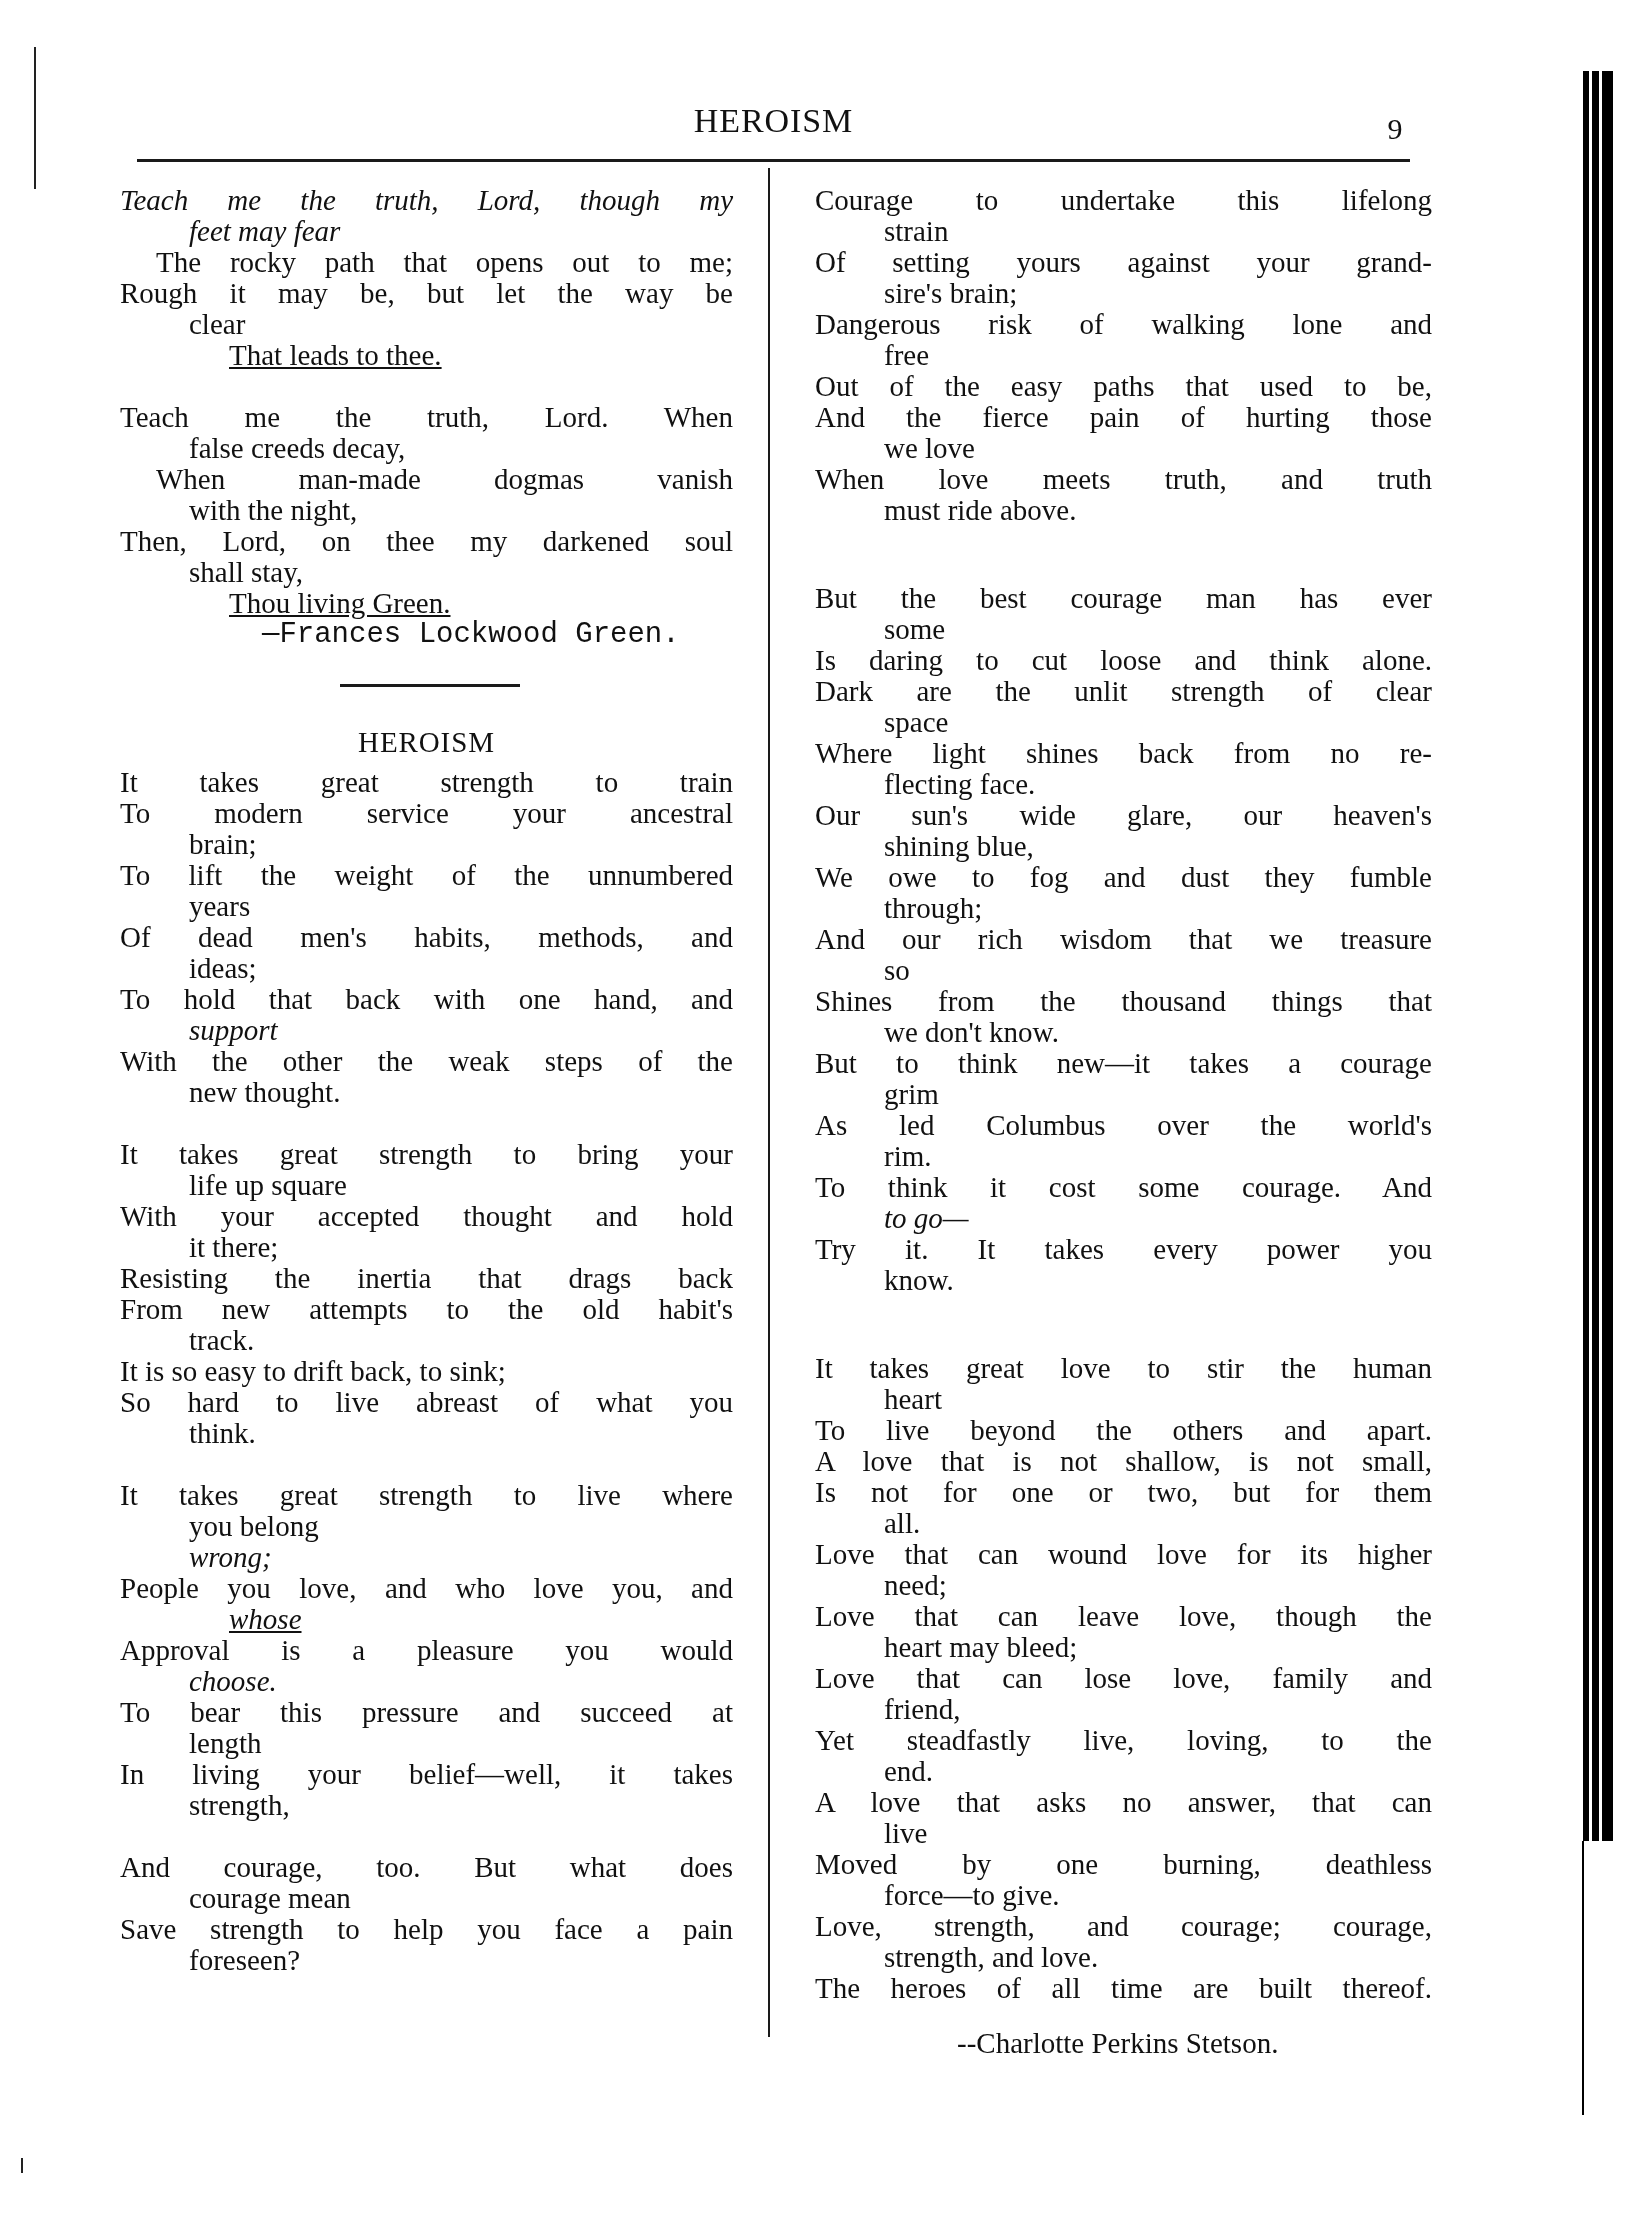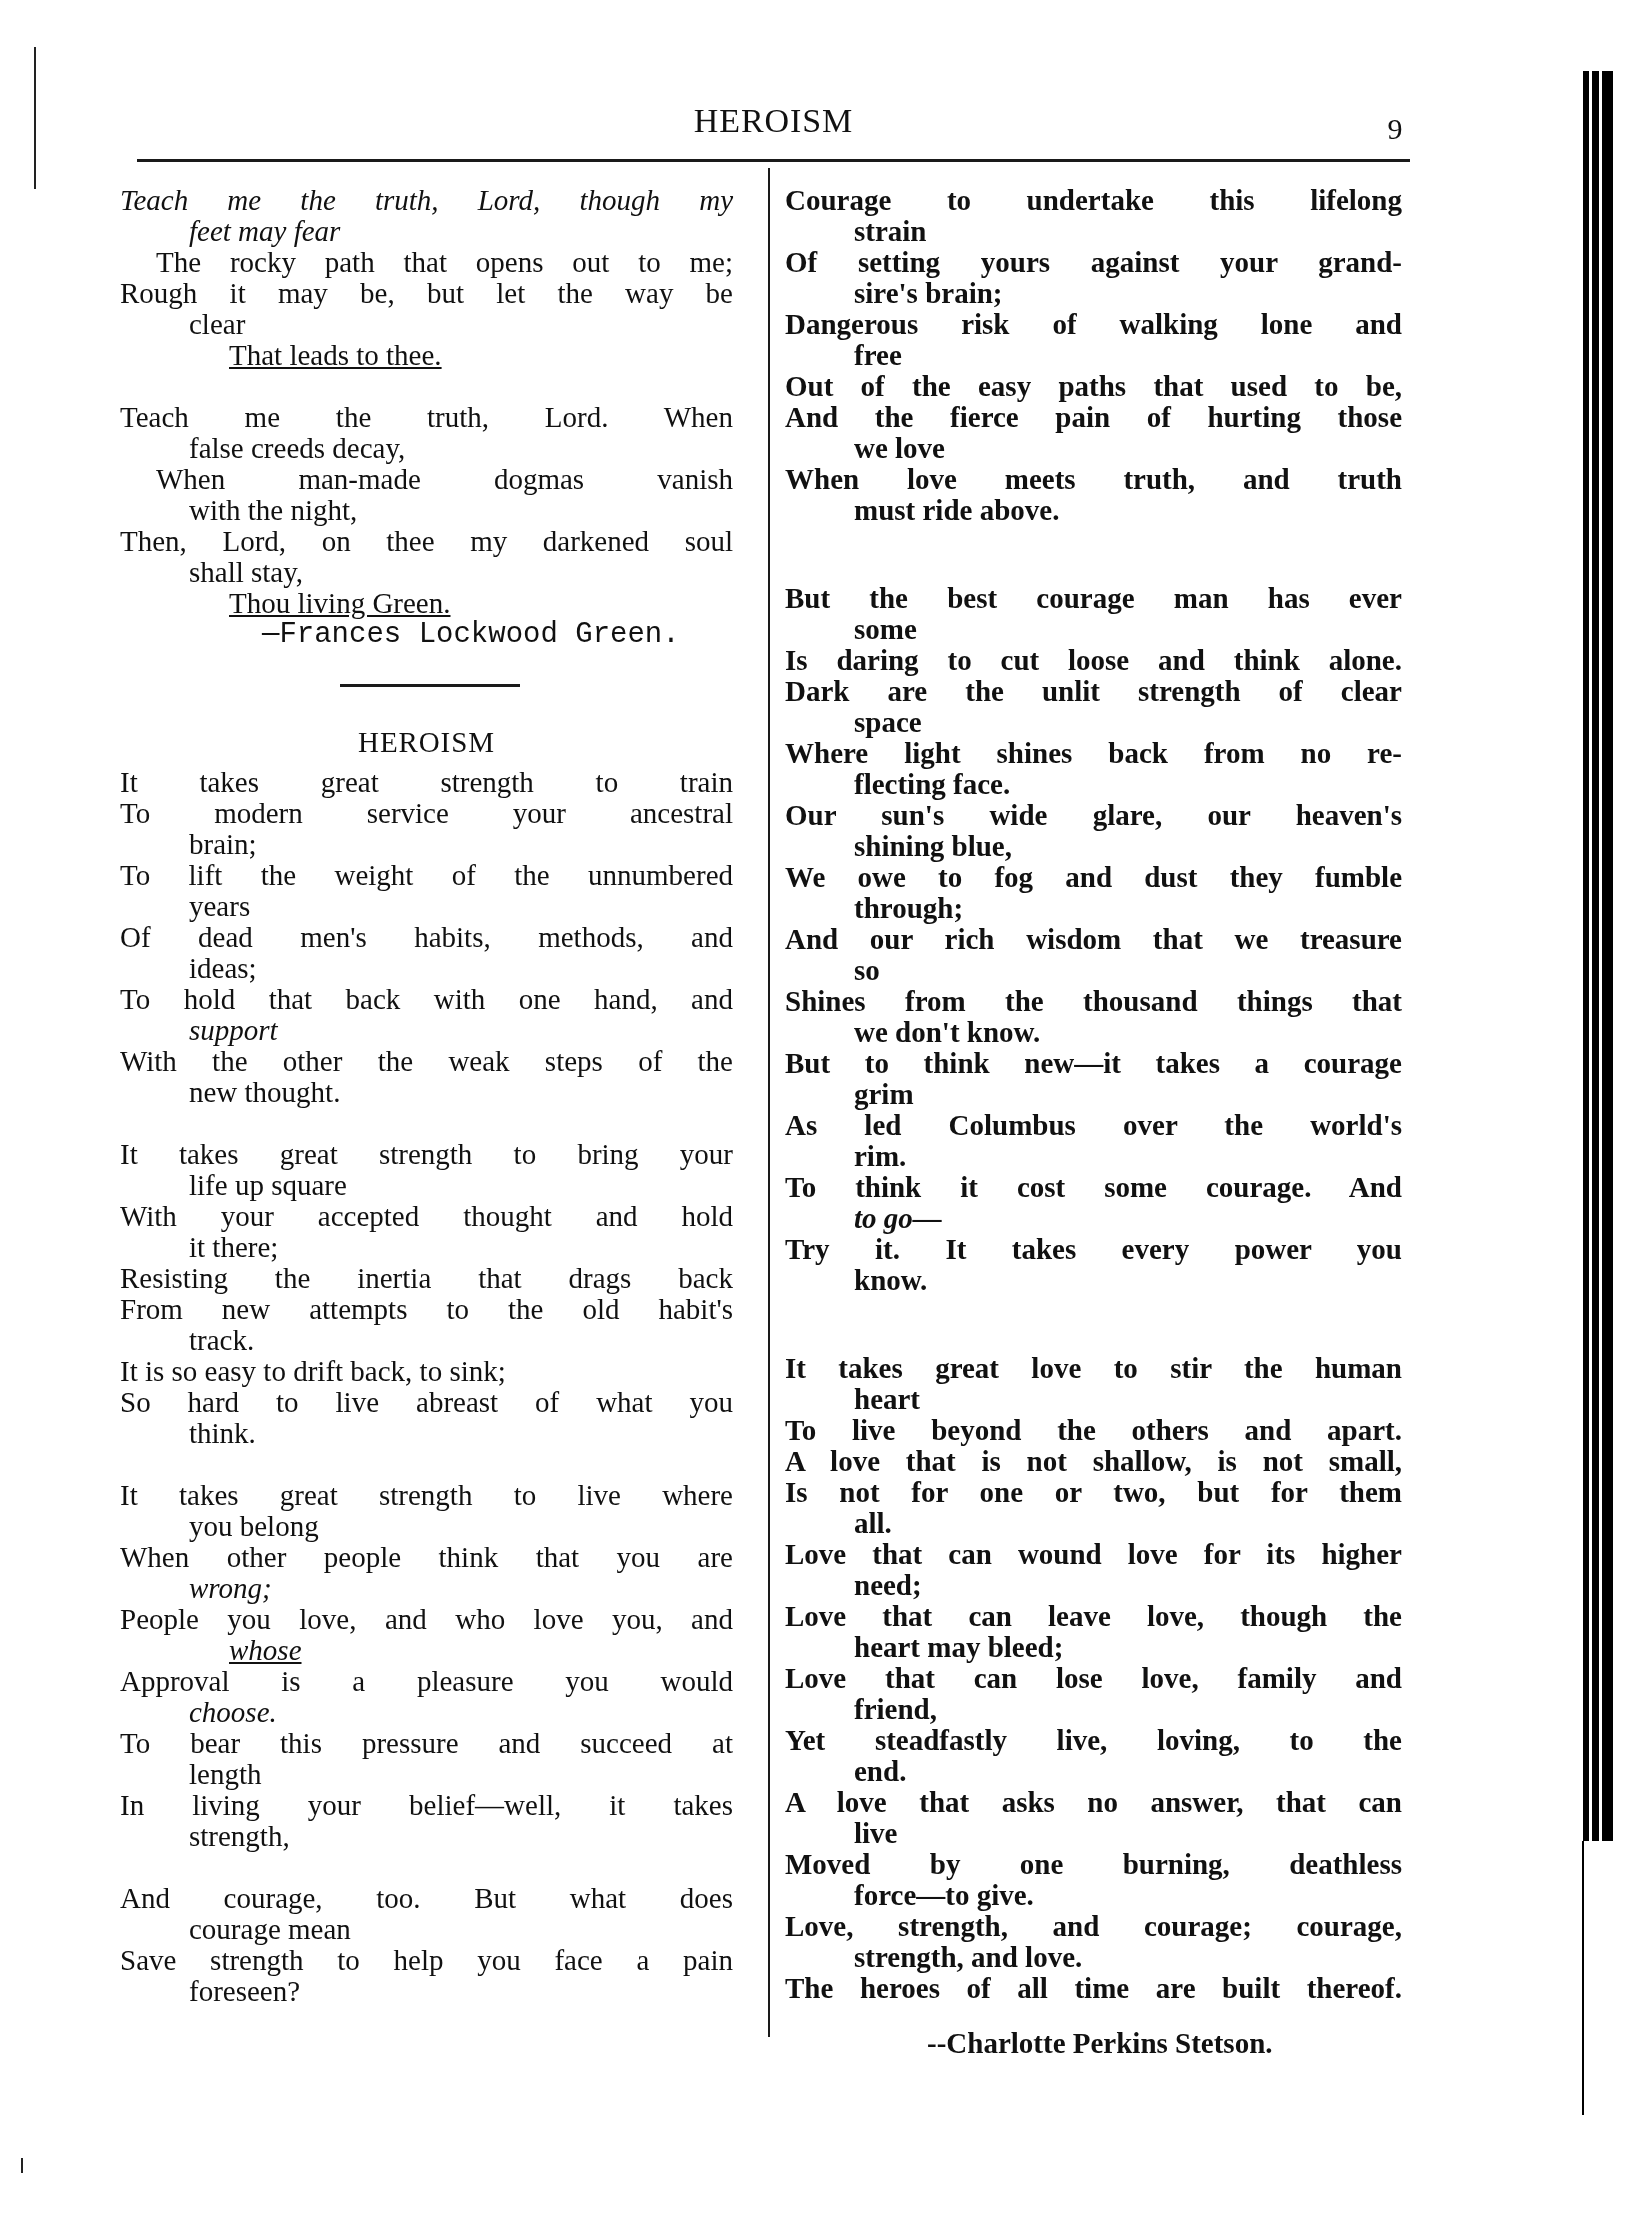--- a/index.html
+++ b/index.html
@@ -6,21 +6,21 @@
   body { width: 1648px; height: 2226px; position: relative; overflow: hidden;
          font-family: "Liberation Serif", "DejaVu Serif", serif; color: #111; }
   .page-header { position: absolute; left: 137px; top: 102px; width: 1273px; height: 47px; }
   .running-title { position: absolute; left: 0; width: 100%; text-align: center; top: 0;
                    font-size: 34px; letter-spacing: 0.9px; }
   .page-number { position: absolute; right: 7.6px; top: 9.5px; font-size: 30px; }
   .header-rule { position: absolute; left: 137px; top: 159px; width: 1273px; height: 2.8px; background: #1a1a1a; }
   .col-divider { position: absolute; left: 768px; top: 168px; width: 1.9px; height: 1869px; background: #1a1a1a; }
   .column { position: absolute; top: 185px; font-size: 29px; line-height: 31px; }
   .col-left { left: 120px; width: 613px; }
-  .col-right { left: 785px; width: 617px; font-weight: bold; }
+  .col-right { left: 815px; width: 617px; }
   .line { white-space: nowrap; text-align: justify; text-align-last: justify; display: block; height: 31px; }
   .line.short { text-align-last: left; }
   .line.i1 { padding-left: 69px; text-align-last: left; }
   .line.i2 { padding-left: 36px; }
   .line.i3 { padding-left: 109px; text-align-last: left; text-decoration: underline; }
   .line.attr { text-align-last: left; padding-left: 142px; font-family: Liberation Mono, monospace; }
   .line.attr2 { text-align-last: left; padding-left: 142px; margin-top: 24px; }
   .gap { height: 31px; }
   .gap-lg { height: 57px; }
   .short-rule { width: 180px; height: 2.8px; background: #1a1a1a; margin: 34px 0 0 220px; }
@@ -84,21 +84,20 @@
     <span class="line i1">it there;</span>
     <span class="line">Resisting the inertia that drags back</span>
     <span class="line">From new attempts to the old habit's</span>
     <span class="line i1">track.</span>
     <span class="line short">It is so easy to drift back, to sink;</span>
     <span class="line">So hard to live abreast of what you</span>
     <span class="line i1">think.</span>
     <div class="gap"></div>
     <span class="line">It takes great strength to live where</span>
     <span class="line i1">you belong</span>
-    <span class="line">When other people think that you are</span>
     <span class="line i1"><em>wrong;</em></span>
     <span class="line">People you love, and who love you, and</span>
     <span class="line i3"><em>whose</em></span>
     <span class="line">Approval is a pleasure you would</span>
     <span class="line i1"><em>choose.</em></span>
     <span class="line">To bear this pressure and succeed at</span>
     <span class="line i1">length</span>
     <span class="line">In living your belief—well, it takes</span>
     <span class="line i1">strength,</span>
     <div class="gap"></div>

